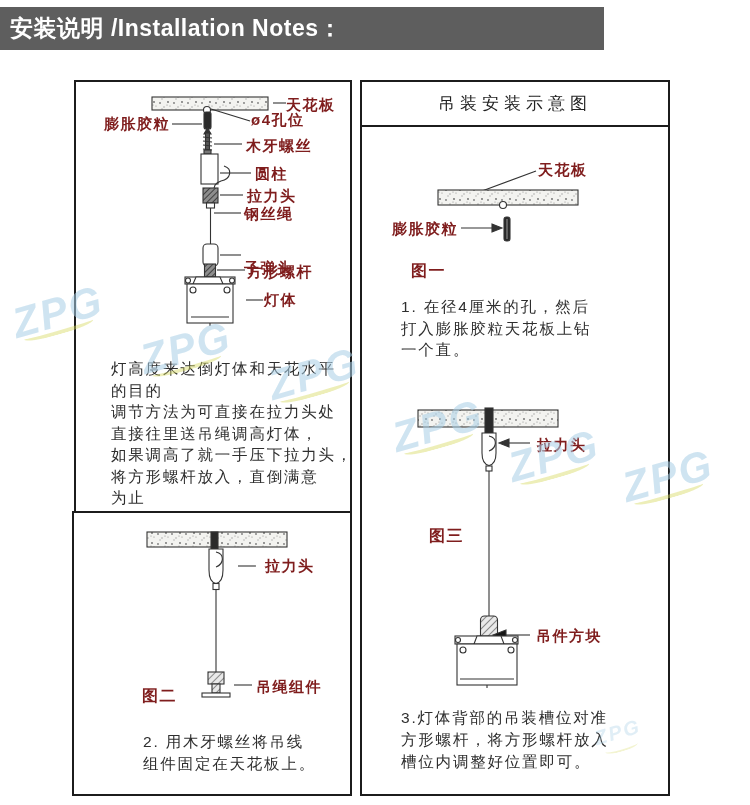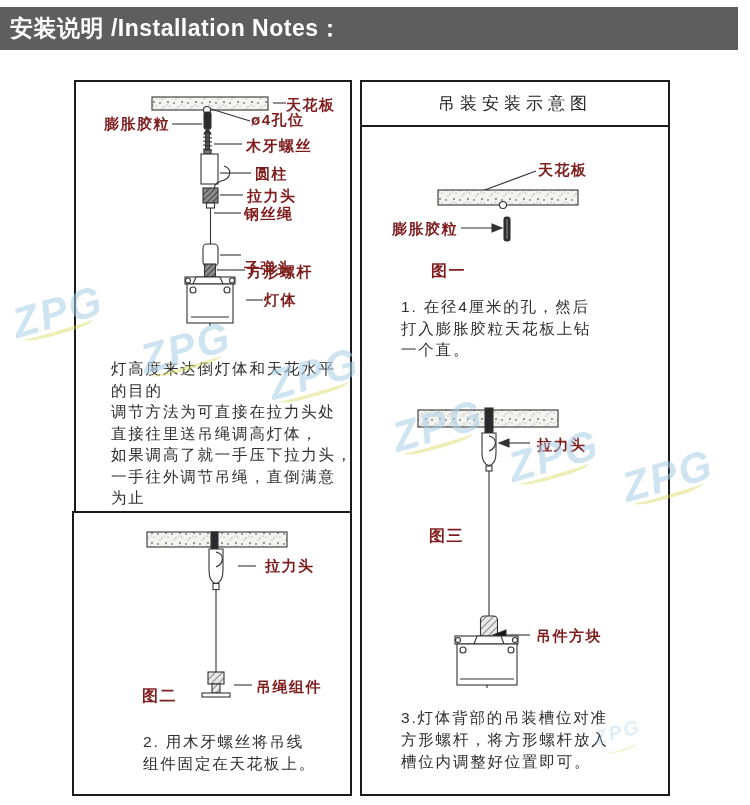--- a/index.html
+++ b/index.html
@@ -2,21 +2,21 @@
 <html><head>
 <meta charset="utf-8">
 <style>
   html,body{margin:0;padding:0;background:#ffffff;}
   #page{
     position:relative;width:750px;height:805px;background:#ffffff;overflow:hidden;
     font-family:"Liberation Sans","DejaVu Sans",sans-serif;color:#2b2b2b;
   }
   
   .titlebar{
-    position:absolute;left:0;top:7px;width:738px;height:43px;background:#5e5e5e;
+    position:absolute;left:0;top:7px;width:604px;height:43px;background:#5e5e5e;
     display:flex;align-items:center;z-index:2;
   }
   .titlebar .t{
     color:#ffffff;font-size:23px;font-weight:bold;padding-left:10px;letter-spacing:.5px;
     white-space:nowrap;
   }
   
   .panel{position:absolute;border:2px solid #1c1c1c;box-sizing:border-box;background:transparent;z-index:2;}
   #box-lt{left:74px;top:80px;width:278px;height:433px;}
   #box-lb{left:72px;top:511px;width:280px;height:285px;}
@@ -152,21 +152,21 @@
   <div class="lbl" style="left:244px;top:247px;margin-top:12px;">子弹头</div>
   <div class="lbl" style="left:247px;top:263px;">方形螺杆</div>
   <div class="lbl" style="left:264px;top:291px;">灯体</div>
 
   <div class="note" style="left:111px;top:359px;">
     <div>灯高度来达倒灯体和天花水平</div>
     <div>的目的</div>
     <div>调节方法为可直接在拉力头处</div>
     <div>直接往里送吊绳调高灯体，</div>
     <div>如果调高了就一手压下拉力头，</div>
-    <div>一手往外调节吊绳，直倒满意</div>
+    <div>将方形螺杆放入，直倒满意</div>
     <div>为止</div>
   </div>
 
   <svg class="dsvg" style="left:72px;top:511px;" width="280" height="285" viewBox="0 0 280 285">
     <defs>
       <pattern id="stip2" width="14" height="10" patternUnits="userSpaceOnUse">
         <rect width="14" height="10" fill="#f3f3f0"></rect>
         <circle cx="2" cy="3" r="0.9" fill="#7a7a7a"></circle>
           <circle cx="6" cy="7" r="0.7" fill="#9a9a9a"></circle>
         <circle cx="10" cy="2" r="0.9" fill="#6a6a6a"></circle>
@@ -269,21 +269,21 @@
         <circle cx="103" cy="523" r="3"></circle>
           <circle cx="151" cy="523" r="3"></circle>
         <line x1="100" y1="552" x2="154" y2="552"></line>
         <line x1="127" y1="558" x2="127" y2="561"></line>
       </g>
     </g>
   </svg>
 
   <div class="lbl" style="left:538px;top:161px;">天花板</div>
   <div class="lbl" style="left:392px;top:220px;">膨胀胶粒</div>
-  <div class="lbl" style="left:411px;top:262px;font-size:16px;margin-left:20px;">图一</div>
+  <div class="lbl" style="left:411px;top:262px;font-size:16px;">图一</div>
   <div class="note" style="left:401px;top:297px;">
     <div>1. 在径4厘米的孔，然后</div>
     <div>打入膨胀胶粒天花板上钻</div>
     <div>一个直。</div>
   </div>
 
   <div class="lbl" style="left:537px;top:436px;">拉力头</div>
   <div class="lbl" style="left:429px;top:527px;font-size:16px;">图三</div>
   <div class="lbl" style="left:536px;top:627px;">吊件方块</div>
   <div class="note lh22" style="left:401px;top:708px;">

